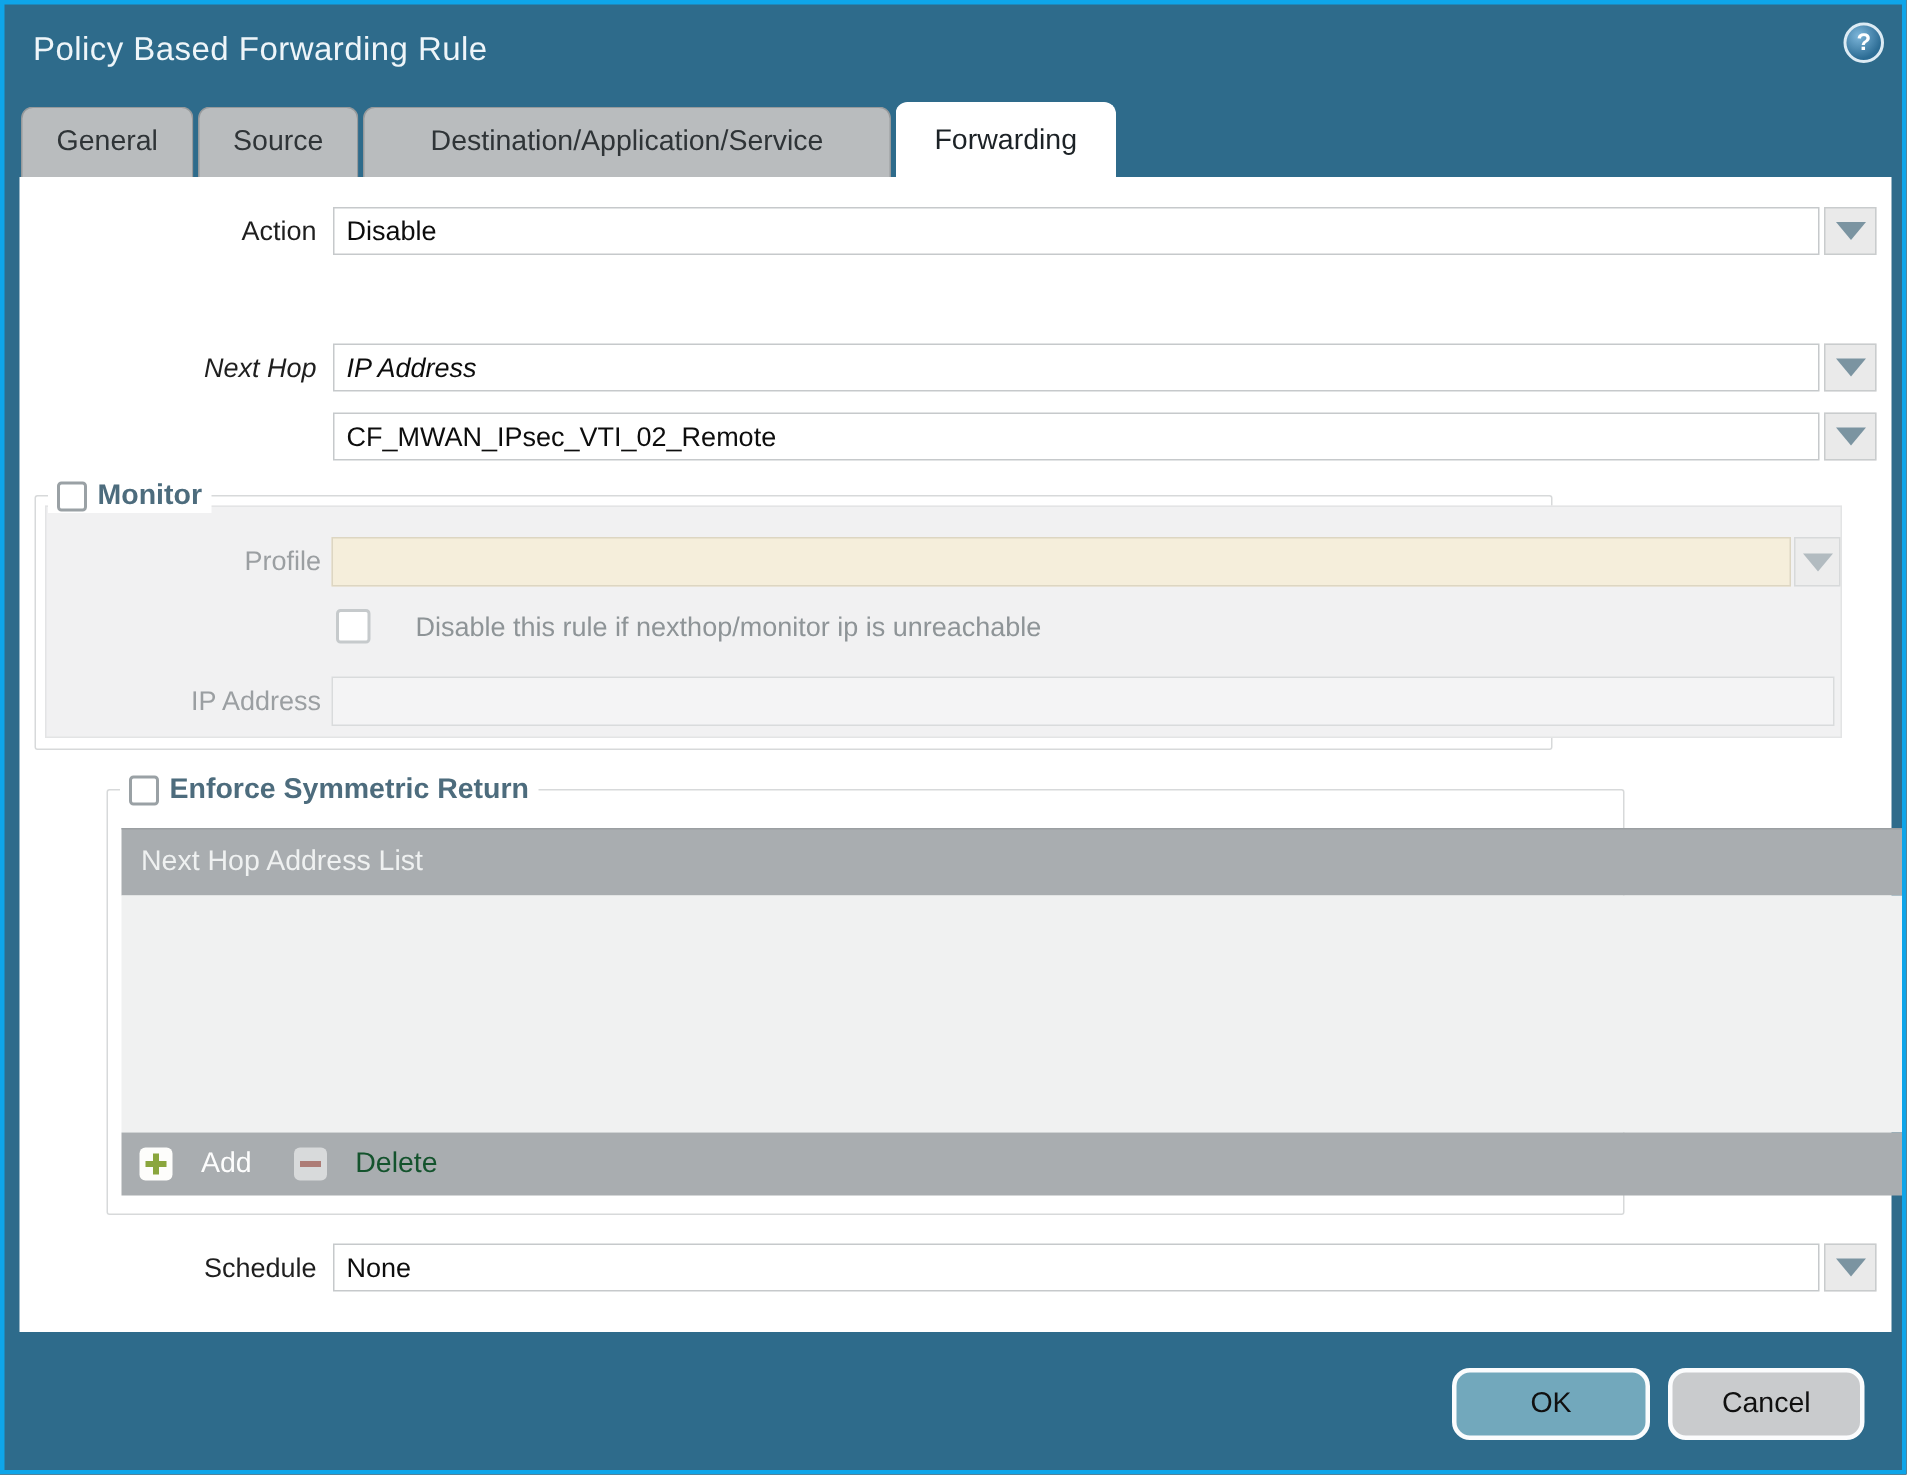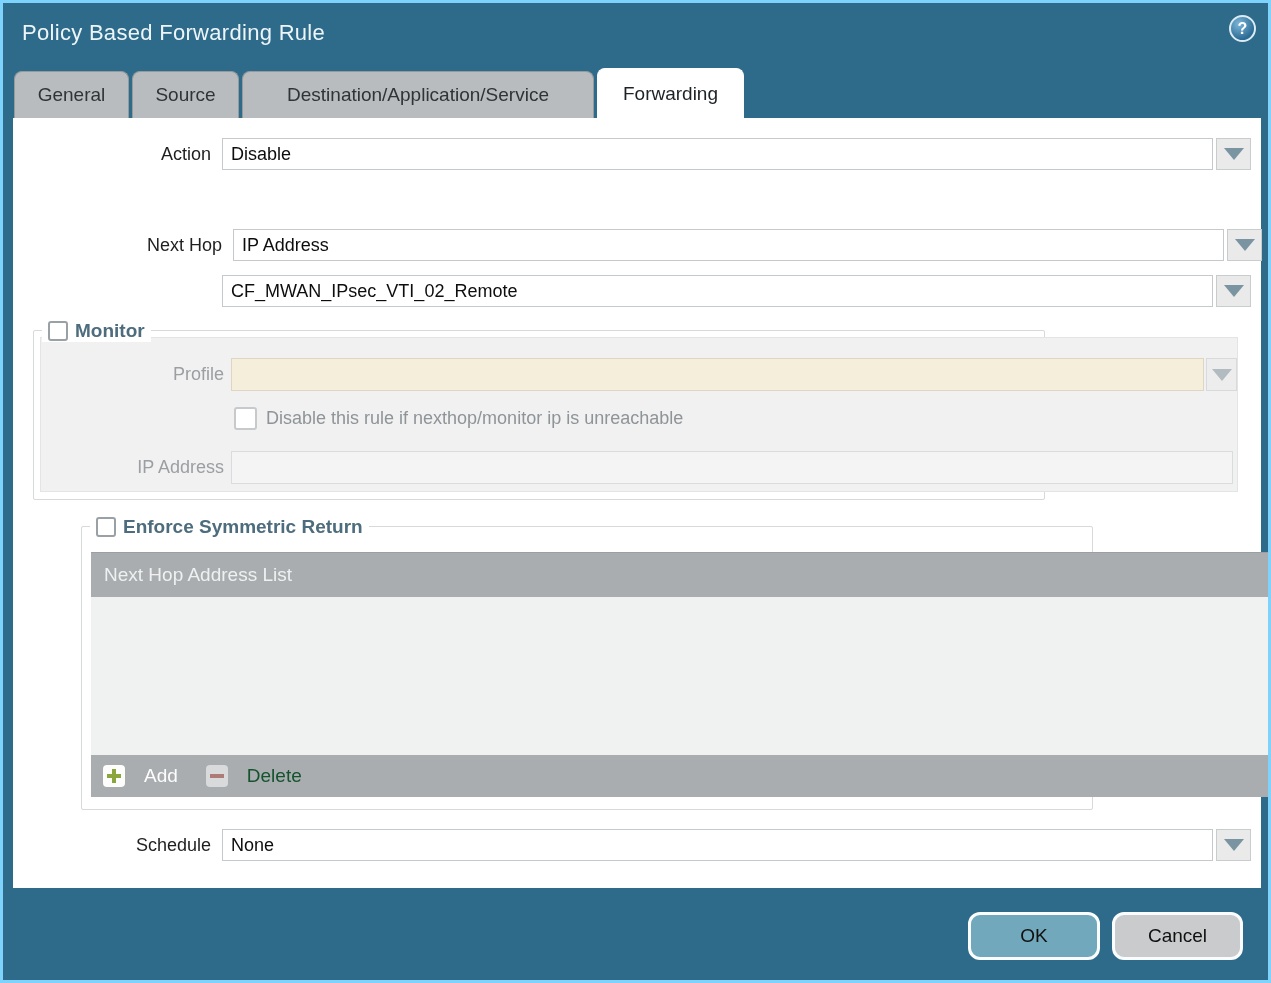--- a/index.html
+++ b/index.html
@@ -1,19 +1,19 @@
 <!DOCTYPE html>
 <html><head>
 <meta charset="utf-8">
 <style>
   * { margin:0; padding:0; box-sizing:border-box; font-family:"Liberation Sans", sans-serif; }
   html,body { background:#555; }
   .dialog {
     position:relative; width:1271px; height:983px;
-    background:#2e6b8b; border:3px solid #7dd3fc; overflow:hidden;
+    background:#2e6b8b; border:3px solid #0ea5e9; overflow:hidden;
   }
   
   .title { position:absolute; left:19px; top:17px; font-size:22px; color:#eef5f9; letter-spacing:0.3px; }
   .help {
     position:absolute; right:12px; top:12px; width:27px; height:27px; border-radius:50%;
     background:radial-gradient(circle at 35% 30%, #7db6da, #2c6c94 70%);
     border:2px solid #dcebf4; color:#fff; font-size:16px; font-weight:bold;
     display:flex; align-items:center; justify-content:center; cursor:pointer;
   }
   
@@ -32,21 +32,21 @@
     position:absolute; left:209px; width:991px; height:32px; background:#fff;
     border:1px solid #c6c9cb; font-size:18px; color:#0d0d0d; line-height:30px; padding-left:8px;
   }
   .ddbtn {
     position:absolute; left:1203px; width:35px; height:32px; background:#eaeaea;
     border:1px solid #c9cccd; display:flex; align-items:center; justify-content:center; cursor:pointer;
   }
   .tri { width:0; height:0; border-left:10px solid transparent; border-right:10px solid transparent; border-top:12px solid #7b94a1; }
   .tri.dis { border-top-color:#b2bbc0; }
   
-  .group { position:absolute; left:20px; width:1012px; }
+  .group { position:absolute; left:10px; width:1012px; }
   .group-border { position:absolute; left:0; right:0; top:10px; bottom:0; border:1px solid #d7d9da; border-radius:2px; }
   .legend { position:absolute; left:9px; top:0; display:flex; align-items:center; gap:7px; background:#fff; padding:0 6px; z-index:2; }
   .cbx { width:20px; height:20px; background:#fff; border:2px solid #9aa1a5; border-radius:3px; cursor:pointer; }
   .cbx.dis { border-color:#c6cacc; cursor:default; }
   .legend-text { font-size:19px; font-weight:bold; color:#4d6c7d; }
   .panel { position:absolute; left:7px; top:17px; width:1198px; height:155px; background:#f1f1f2; border:1px solid #e3e4e5; }
   .plabel { position:absolute; left:0; width:183px; text-align:right; font-size:18px; color:#9b9fa2; line-height:33px; }
   .pinput { position:absolute; left:190px; height:33px; border:1px solid #d9dbdc; }
   .beige { background:#f5eedb; border-color:#ddd6c2; }
   .grayfield { background:#f4f4f5; }
@@ -94,21 +94,21 @@
 
     <div class="frow" style="top:20px; left:0; right:0;">
       <div class="flabel">Action</div>
       <div class="finput">Disable</div>
       <div class="ddbtn">
           <span class="tri"></span>
         </div>
     </div>
 
 
-    <div class="frow" style="top:111px; left:11px; right:0;">
+    <div class="frow" style="top:111px; left:0; right:0;font-style:italic;">
       <div class="flabel">Next Hop</div>
       <div class="finput">IP Address</div>
       <div class="ddbtn">
           <span class="tri"></span>
         </div>
     </div>
 
     <div class="frow" style="top:157px; left:0; right:0;">
       <div class="finput">CF_MWAN_IPsec_VTI_02_Remote</div>
       <div class="ddbtn">
@@ -123,21 +123,21 @@
         <span class="legend-text">Monitor</span>
       </div>
       <div class="panel">
 
         <div class="plabel" style="top:20px;">Profile</div>
         <div class="pinput beige" style="top:20px; width:973px;"></div>
         <div class="ddbtn-dis" style="left:1165px; top:20px;">
             <span class="tri dis"></span>
           </div>
 
-        <div style="position:absolute; left:193px; top:68px; display:flex; align-items:flex-end; gap:9px;">
+        <div style="position:absolute; left:193px; top:68px; display:flex; align-items:flex-start; gap:30px;">
           <span class="cbx dis" style="width:23px; height:23px;"></span>
           <span class="disable-row-text">Disable this rule if nexthop/monitor ip is unreachable</span>
         </div>
 
         <div class="plabel" style="top:113px;">IP Address</div>
         <div class="pinput grayfield" style="top:113px; width:1002px;"></div>
       </div>
     </div>
 
     <div class="group" style="top:398px; height:294px;margin-left:48px;">

